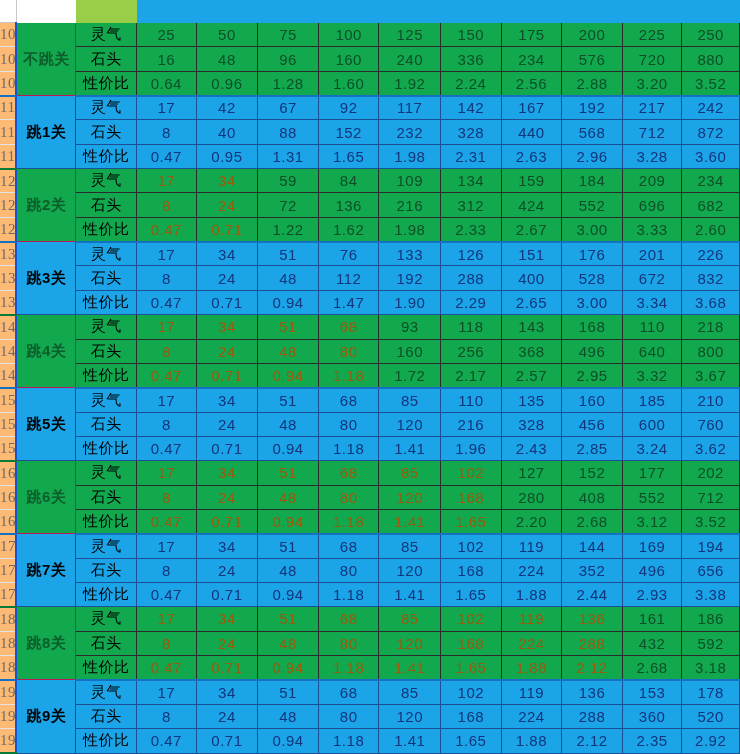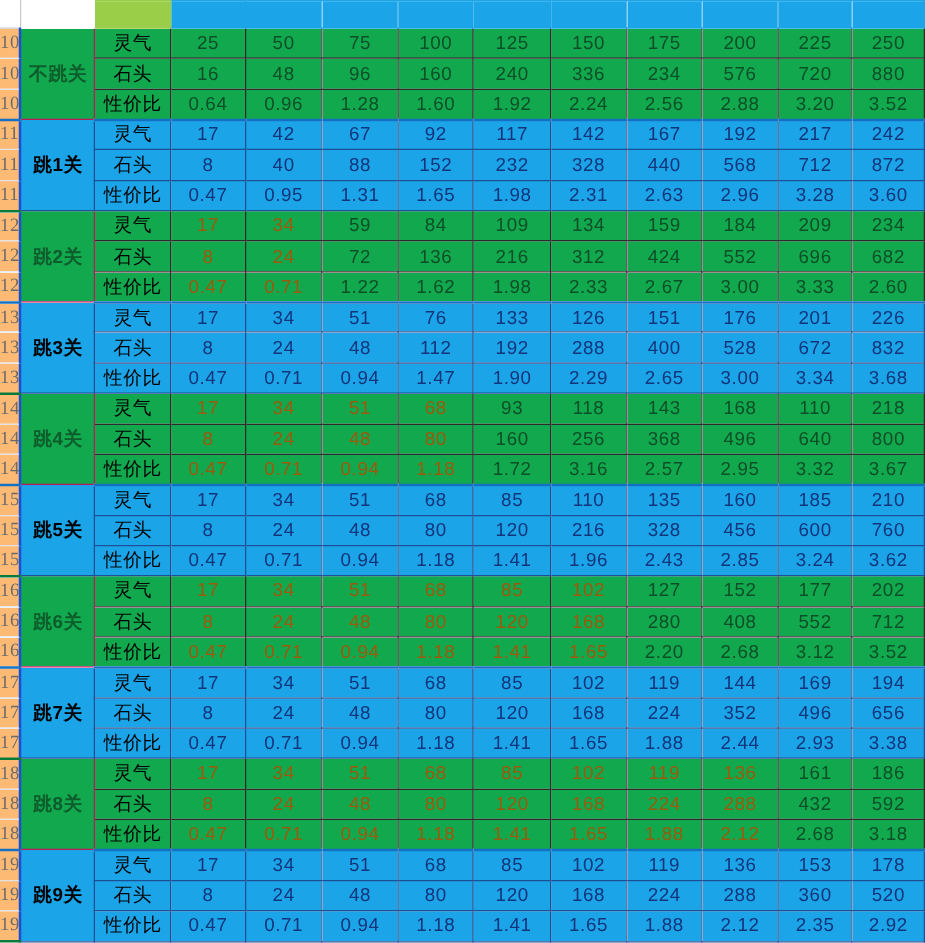--- a/index.html
+++ b/index.html
@@ -342,21 +342,21 @@
           <td class="g cell"><span class="v">800</span></td>
         </tr>
         <tr style="height: 24.3px;">
           <td class="gutter rowsep-blue">14</td>
           <td class="g cell statname rowsep-blue">性价比</td>
           <td class="g cell rowsep-blue"><span class="v red">0.47</span></td>
           <td class="g cell rowsep-blue"><span class="v red">0.71</span></td>
           <td class="g cell rowsep-blue"><span class="v red">0.94</span></td>
           <td class="g cell rowsep-blue"><span class="v red">1.18</span></td>
           <td class="g cell rowsep-blue"><span class="v">1.72</span></td>
-          <td class="g cell rowsep-blue"><span class="v">3.16</span></td>
+          <td class="g cell rowsep-blue"><span class="v">2.17</span></td>
           <td class="g cell rowsep-blue"><span class="v">2.57</span></td>
           <td class="g cell rowsep-blue"><span class="v">2.95</span></td>
           <td class="g cell rowsep-blue"><span class="v">3.32</span></td>
           <td class="g cell rowsep-blue"><span class="v">3.67</span></td>
         </tr>
         <tr style="height: 24.3px;">
           <td class="gutter">15</td>
           <td class="b blockcell lbl" rowspan="3"><span class="lbl-txt">跳5关</span></td>
           <td class="b cell statname">灵气</td>
           <td class="b cell"><span class="v">17</span></td>

